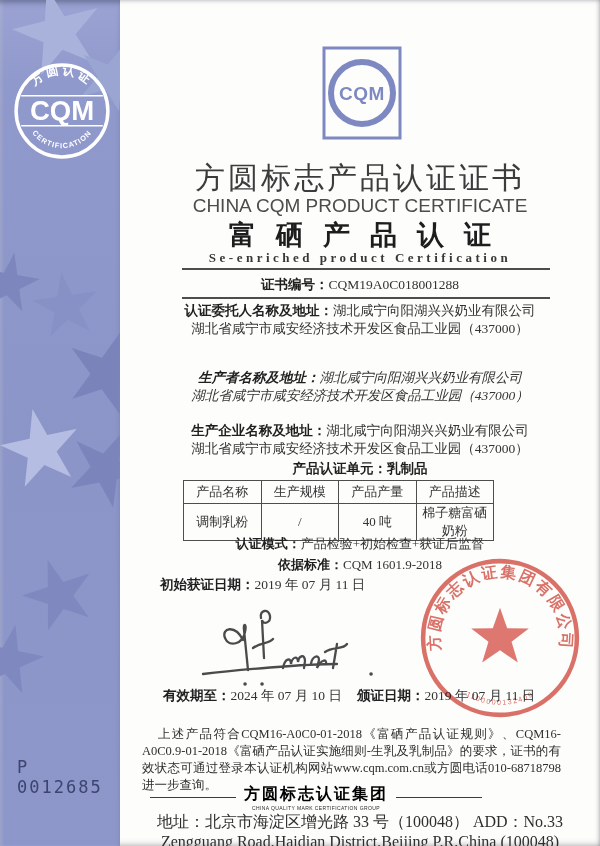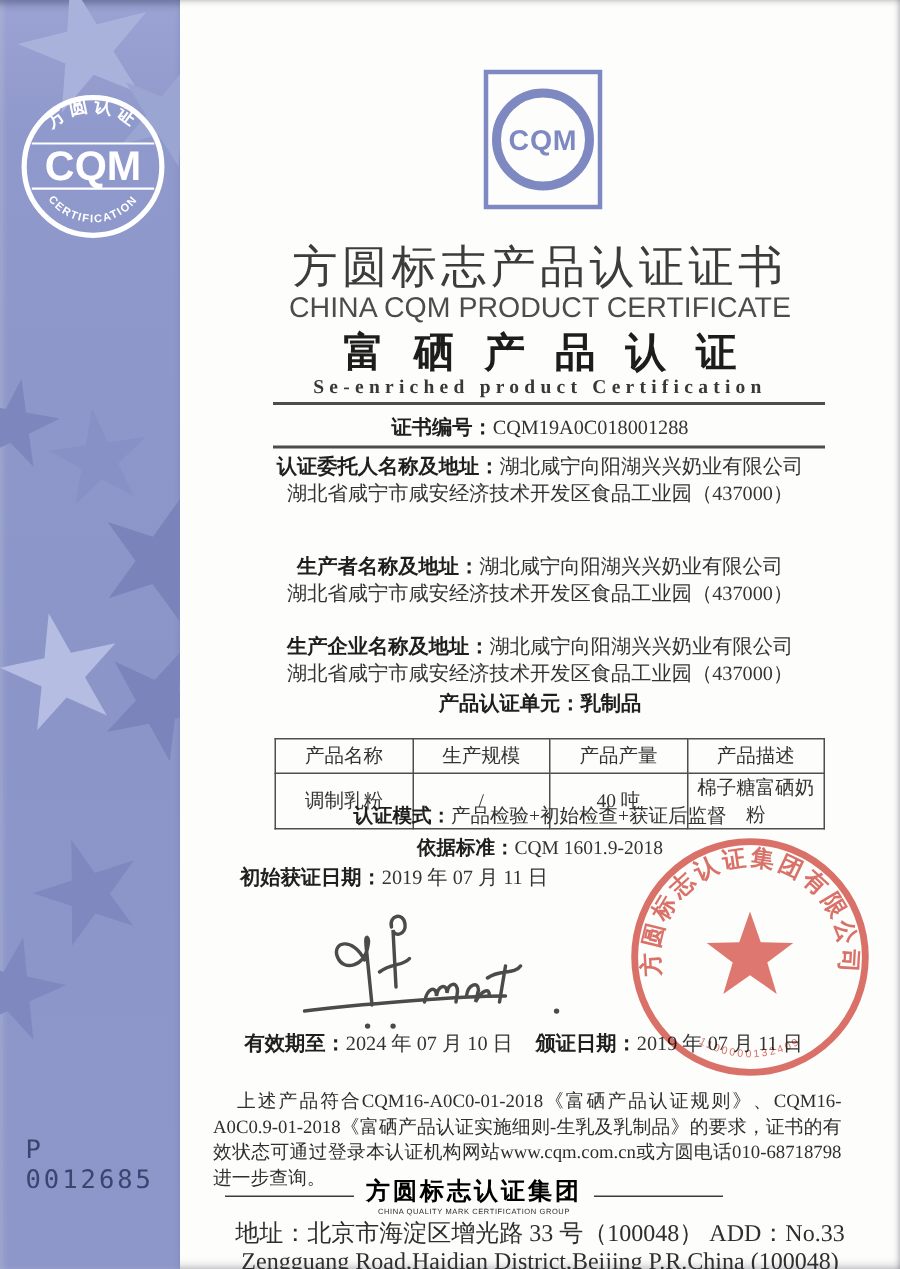--- a/index.html
+++ b/index.html
@@ -20,21 +20,21 @@
   .cqm-logo{position:absolute;left:202px;top:46px;}
   .title-cn{top:158px;font-size:30px;letter-spacing:3px;color:#3c3c3c;font-weight:500;}
   .title-en{top:195px;font-family:"Liberation Sans","DejaVu Sans",sans-serif;font-size:19px;color:#4c4c4c;letter-spacing:0;}
   .sub-cn{top:217px;font-size:27px;font-weight:700;color:#1d1d1d;letter-spacing:20px;text-indent:20px;}
   .sub-en{top:250px;font-size:13px;font-weight:700;letter-spacing:3.5px;color:#383838;}
   .rule{position:absolute;left:62px;width:368px;height:2px;background:#4d4d4d;}
   .certno{top:275px;font-size:13.5px;}
   .b{font-weight:700;color:#1f1f1f;}
   .fieldblock{line-height:17.5px;font-size:13.5px;}
   .unit{top:460px;font-size:13.5px;}
-  .ptable{position:absolute;left:63px;top:492px;width:367px;border-collapse:collapse;font-size:13px;}
+  .ptable{position:absolute;left:63px;top:480px;width:311px;border-collapse:collapse;font-size:13px;}
   .ptable td{border:1.4px solid #4e4e4e;text-align:center;height:22px;width:25%;padding:0;}
   .mode{top:535px;font-size:13px;}
   .std{top:556px;font-size:13px;}
   .leftline{position:absolute;font-size:13.5px;}
   .sig{position:absolute;left:45px;top:598px;}
   .seal{position:absolute;left:294px;top:552px;mix-blend-mode:multiply;opacity:.84;z-index:5;}
   .statement{position:absolute;left:22px;top:726px;width:419px;font-size:12.5px;line-height:17px;
              text-align:justify;text-indent:16px;color:#2e2e2e;}
   .grouprow{position:absolute;left:30px;top:784px;width:332px;display:flex;align-items:center;}
   .gline{flex:1;height:1.5px;background:#3c3c3c;}
@@ -96,21 +96,21 @@
     <div class="center certno" style="top:276px;">
       <span class="b">证书编号：</span><span>CQM19A0C018001288</span>
     </div>
     <div class="rule" style="top:297px;"></div>
 
     <div class="center fieldblock" style="top:302px;">
       <div><span class="b">认证委托人名称及地址：</span><span>湖北咸宁向阳湖兴兴奶业有限公司</span></div>
       <div>湖北省咸宁市咸安经济技术开发区食品工业园（437000）</div>
     </div>
 
-    <div class="center fieldblock" style="top:369px;">
+    <div class="center fieldblock" style="top:369px;font-style:italic;">
       <div><span class="b">生产者名称及地址：</span><span>湖北咸宁向阳湖兴兴奶业有限公司</span></div>
       <div>湖北省咸宁市咸安经济技术开发区食品工业园（437000）</div>
     </div>
 
     <div class="center fieldblock" style="top:422px;">
       <div><span class="b">生产企业名称及地址：</span><span>湖北咸宁向阳湖兴兴奶业有限公司</span></div>
       <div>湖北省咸宁市咸安经济技术开发区食品工业园（437000）</div>
     </div>
 
     <div class="center unit">

